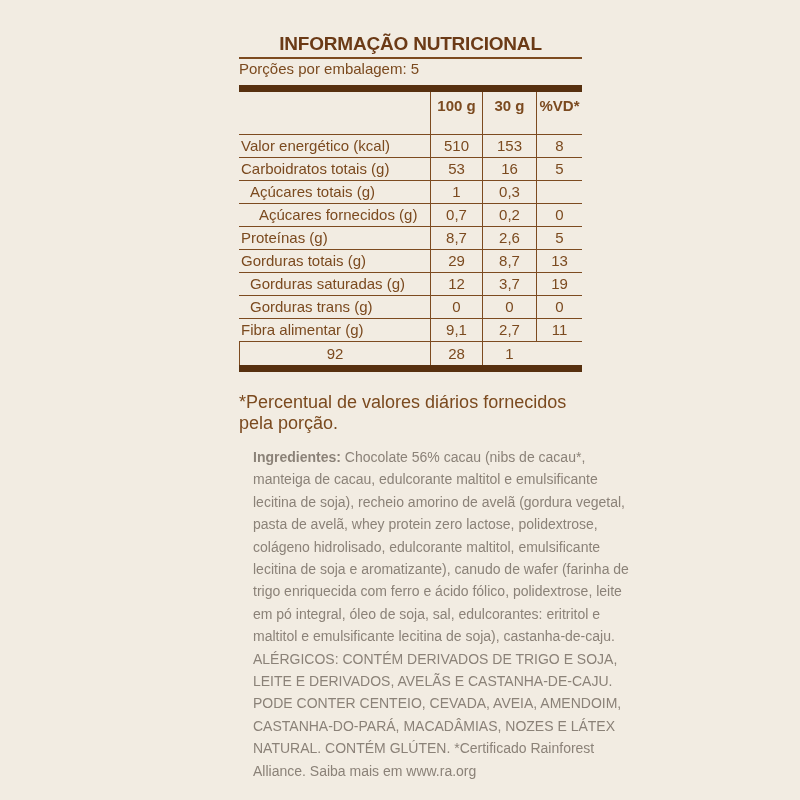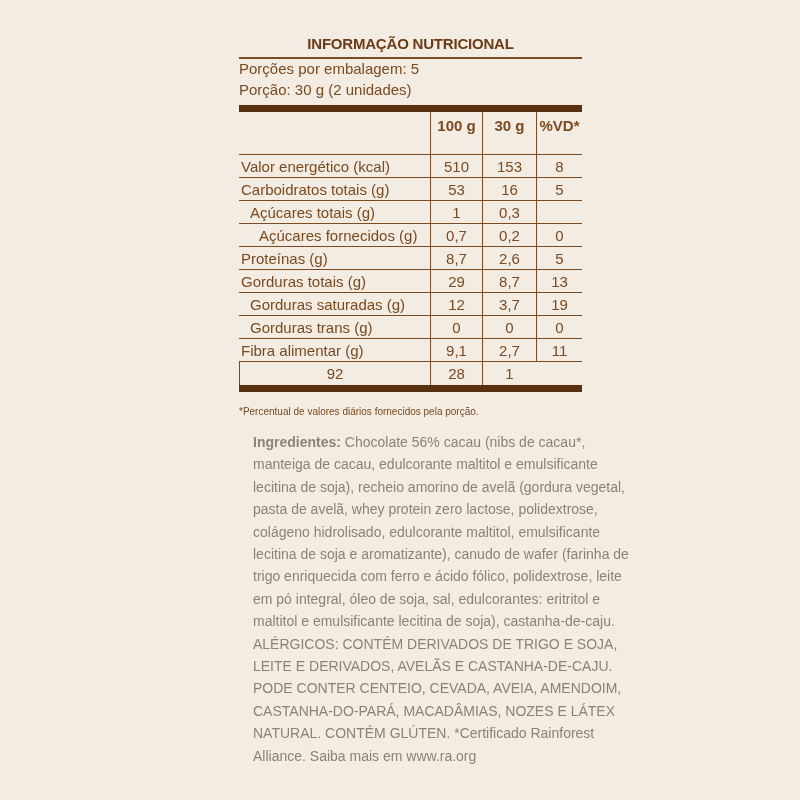--- a/index.html
+++ b/index.html
@@ -19,21 +19,21 @@
     overflow:hidden;
   }
   .nutri-panel{
     position:absolute;
     left:239px; top:33px;
     width:343px;
     color:var(--text-brown);
   }
   .nutri-title{
     text-align:center;
-    font-size:15px;
+    font-size:19px;
     font-weight:bold;
     letter-spacing:-0.2px;
     color:var(--title-brown);
     line-height:22px;
   }
   .title-rule{
     border-bottom:2px solid var(--line-brown);
     margin-top:2px;
   }
   .serving-lines{
@@ -69,44 +69,43 @@
     justify-content:center;
     border-left:1px solid var(--line-brown);
     text-align:center;
   }
   .ntable .lbl{padding-left:2px;}
   .ntable .indent-1{padding-left:11px;}
   .ntable .indent-2{padding-left:20px;}
   .ntable .last{border-bottom:none;}
   .bottom-bar{height:7px;background:var(--bar-brown);}
   .footnote{
-    margin-top:14px;
-    font-size:10px;
+    margin-top:20px;
+    font-size:18px;
     color:var(--text-brown);
   }
   .ingredients{
     position:absolute;
-    left:253px; top:431px;
+    left:253px; top:446px;
     width:381px;
     font-size:14px;
     line-height:22.4px;
     color:var(--ingredients-gray);
   }
   .ingredients b{font-weight:bold;}
 </style>
 </head>
 <body>
 
 <div class="nutri-panel">
   <div class="nutri-title">INFORMAÇÃO NUTRICIONAL</div>
   <div class="title-rule"></div>
 
   <div class="serving-lines">
     <div>Porções por embalagem: 5</div>
-    <div>Porção: 30 g (2 unidades)</div>
   </div>
 
   <div class="thick-bar"></div>
 
   <div class="ntable">
 
     <div class="cell hcell lbl"></div>
     <div class="cell hcell num">100 g</div>
     <div class="cell hcell num">30 g</div>
     <div class="cell hcell num">%VD*</div>

